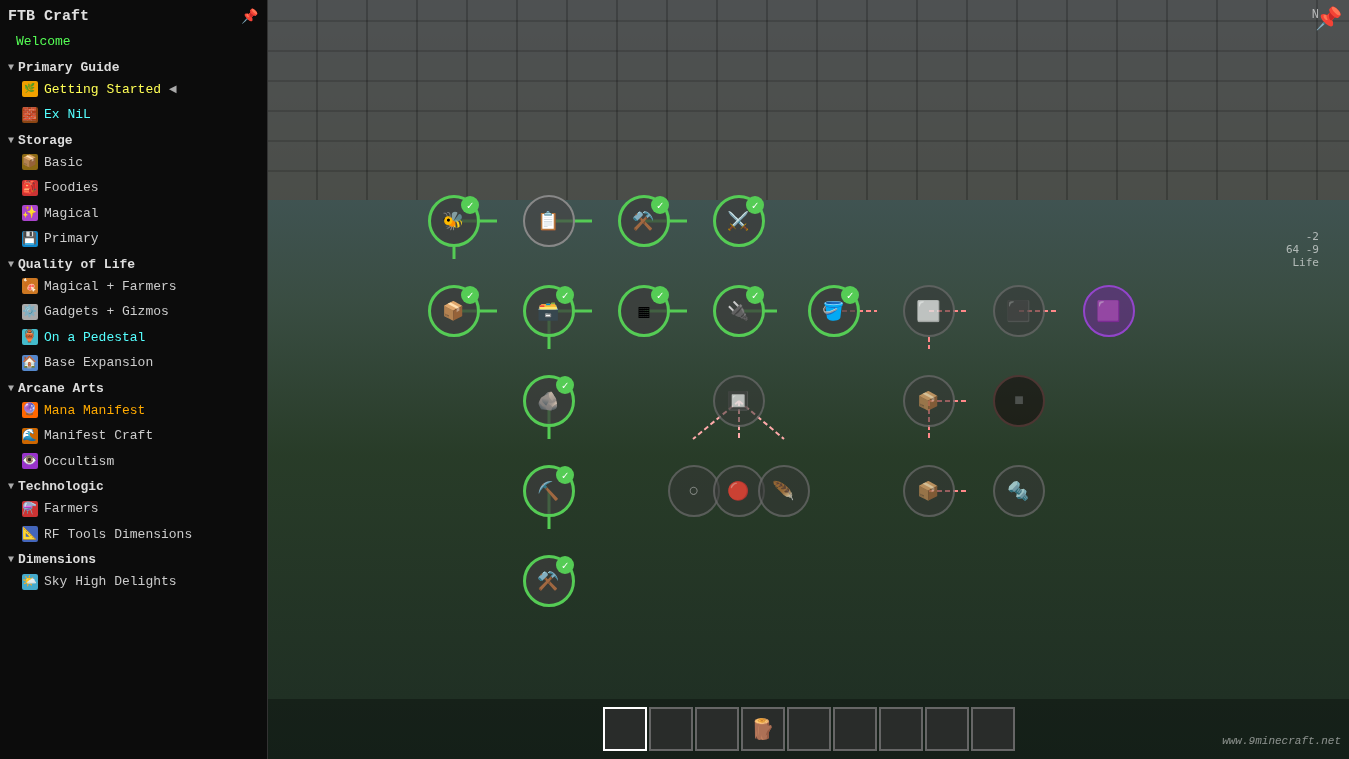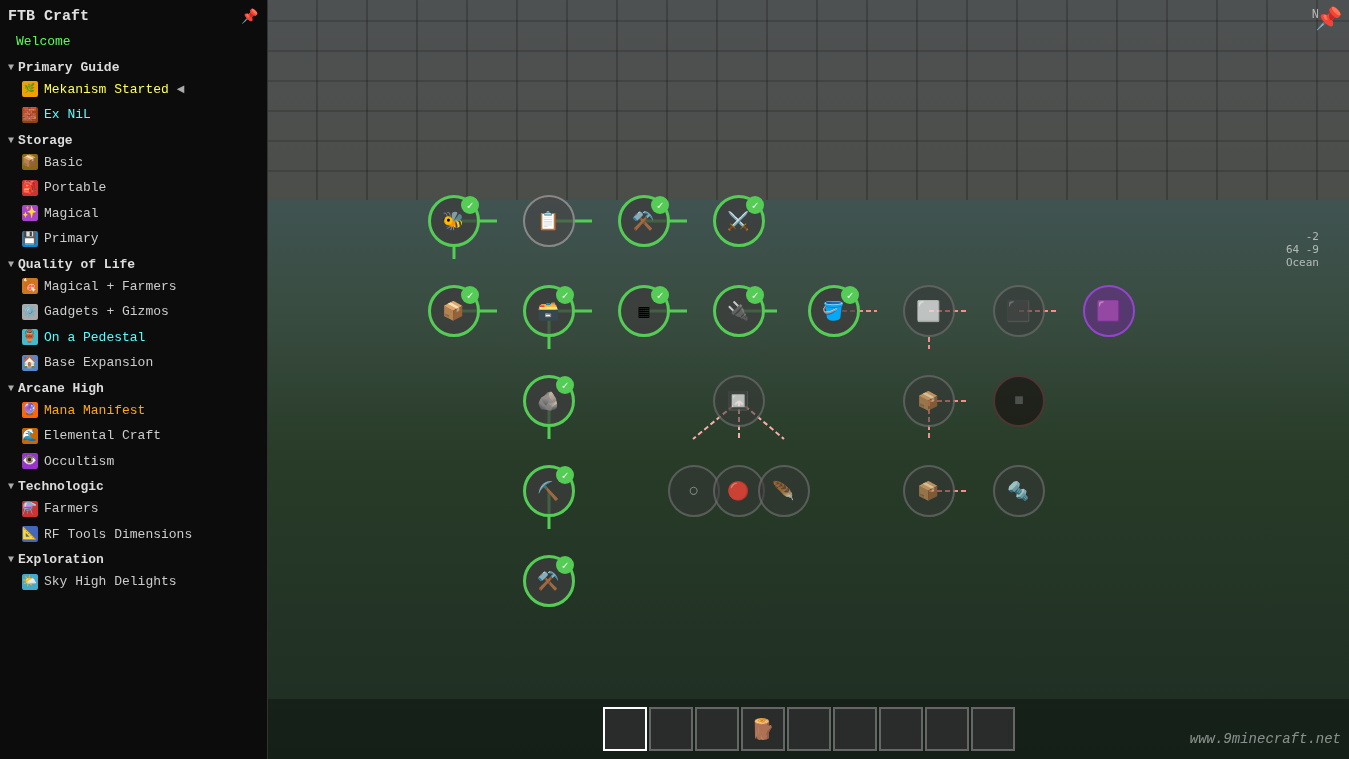--- a/index.html
+++ b/index.html
@@ -240,21 +240,21 @@
     .hotbar-slot.active-slot {
       border-color: #ffffff;
     }
 
     
     .watermark {
       position: absolute;
       bottom: 12px;
       right: 8px;
       color: rgba(255,255,255,0.5);
-      font-size: 14px;
+      font-size: 11px;
       font-style: italic;
     }
 
     
     .compass {
       position: absolute;
       top: 8px;
       right: 30px;
       color: rgba(255,255,255,0.6);
       font-size: 12px;
@@ -272,39 +272,39 @@
   <div class="sidebar-item active" style="color:#55ff55; padding-left:16px;">
     <span>Welcome</span>
   </div>
 
   <div class="sidebar-category">
     <span class="triangle">▼</span>
     <span>Primary Guide</span>
   </div>
   <div class="sidebar-item" style="color:#ffff55; padding-left:22px;">
     <span class="icon-square ic-bee">🌿</span>
-    <span>Mekanism Started</span>
+    <span>Getting Started</span>
     <span style="color:#aaa; margin-left:2px;">◄</span>
   </div>
   <div class="sidebar-item" style="color:#55ffff; padding-left:22px;">
     <span class="icon-square ic-exnil">🧱</span>
     <span>Ex NiL</span>
   </div>
 
   <div class="sidebar-category">
     <span class="triangle">▼</span>
     <span>Storage</span>
   </div>
   <div class="sidebar-item" style="padding-left:22px;">
     <span class="icon-square ic-chest">📦</span>
     <span>Basic</span>
   </div>
   <div class="sidebar-item" style="padding-left:22px;">
     <span class="icon-square ic-pouch">🎒</span>
-    <span>Portable</span>
+    <span>Foodies</span>
   </div>
   <div class="sidebar-item" style="padding-left:22px;">
     <span class="icon-square ic-magic">✨</span>
     <span>Magical</span>
   </div>
   <div class="sidebar-item" style="padding-left:22px;">
     <span class="icon-square ic-digital">💾</span>
     <span>Primary</span>
   </div>
 
@@ -324,29 +324,29 @@
     <span class="icon-square ic-pedestal">🏺</span>
     <span>On a Pedestal</span>
   </div>
   <div class="sidebar-item" style="padding-left:22px;">
     <span class="icon-square ic-base">🏠</span>
     <span>Base Expansion</span>
   </div>
 
   <div class="sidebar-category">
     <span class="triangle">▼</span>
-    <span>Arcane High</span>
+    <span>Arcane Arts</span>
   </div>
   <div class="sidebar-item" style="color:#ffaa00; padding-left:22px;">
     <span class="icon-square ic-mana">🔮</span>
     <span>Mana Manifest</span>
   </div>
   <div class="sidebar-item" style="padding-left:22px;">
     <span class="icon-square ic-elemental">🌊</span>
-    <span>Elemental Craft</span>
+    <span>Manifest Craft</span>
   </div>
   <div class="sidebar-item" style="padding-left:22px;">
     <span class="icon-square ic-occult">👁️</span>
     <span>Occultism</span>
   </div>
 
   <div class="sidebar-category">
     <span class="triangle">▼</span>
     <span>Technologic</span>
   </div>
@@ -354,21 +354,21 @@
     <span class="icon-square ic-mekanism">⚗️</span>
     <span>Farmers</span>
   </div>
   <div class="sidebar-item" style="padding-left:22px;">
     <span class="icon-square ic-rf">📐</span>
     <span>RF Tools Dimensions</span>
   </div>
 
   <div class="sidebar-category">
     <span class="triangle">▼</span>
-    <span>Exploration</span>
+    <span>Dimensions</span>
   </div>
   <div class="sidebar-item" style="padding-left:22px;">
     <span class="icon-square ic-sky">🌤️</span>
     <span>Sky High Delights</span>
   </div>
 </div>
 
 <div id="main">
   <div class="game-bg"></div>
   <div class="wall-top"></div>
@@ -494,21 +494,21 @@
 
     <div class="quest-node completed" style="left:195px; top:515px;">
       <div class="node-item">⚒️</div>
       <div class="checkmark">✓</div>
     </div>
   </div>
 
   <div class="coords">
     <div><span>-2</span></div>
     <div>64 -9</div>
-    <div>Ocean</div>
+    <div>Life</div>
   </div>
 
   <div class="compass">
     <span>N</span>
   </div>
 
   <div class="hotbar">
     <div class="hotbar-slot active-slot"></div>
     <div class="hotbar-slot"></div>
     <div class="hotbar-slot"></div>

